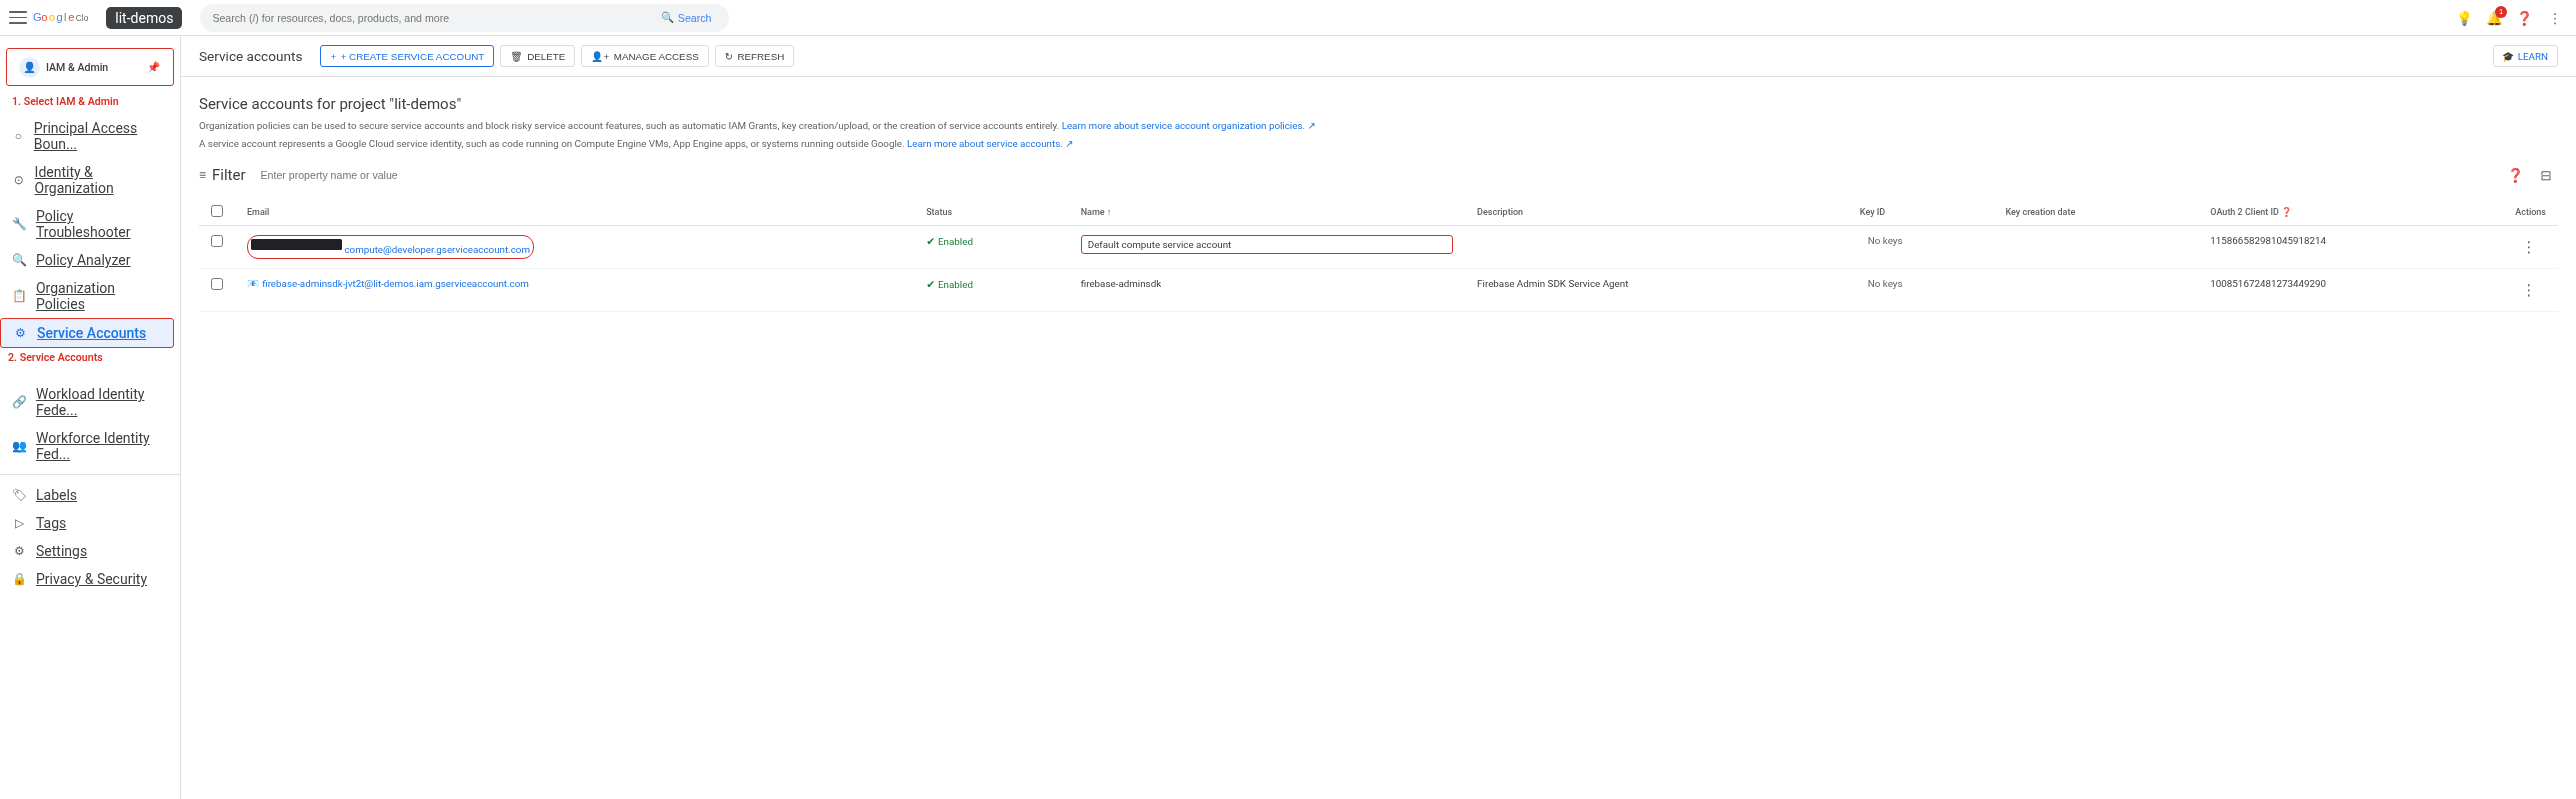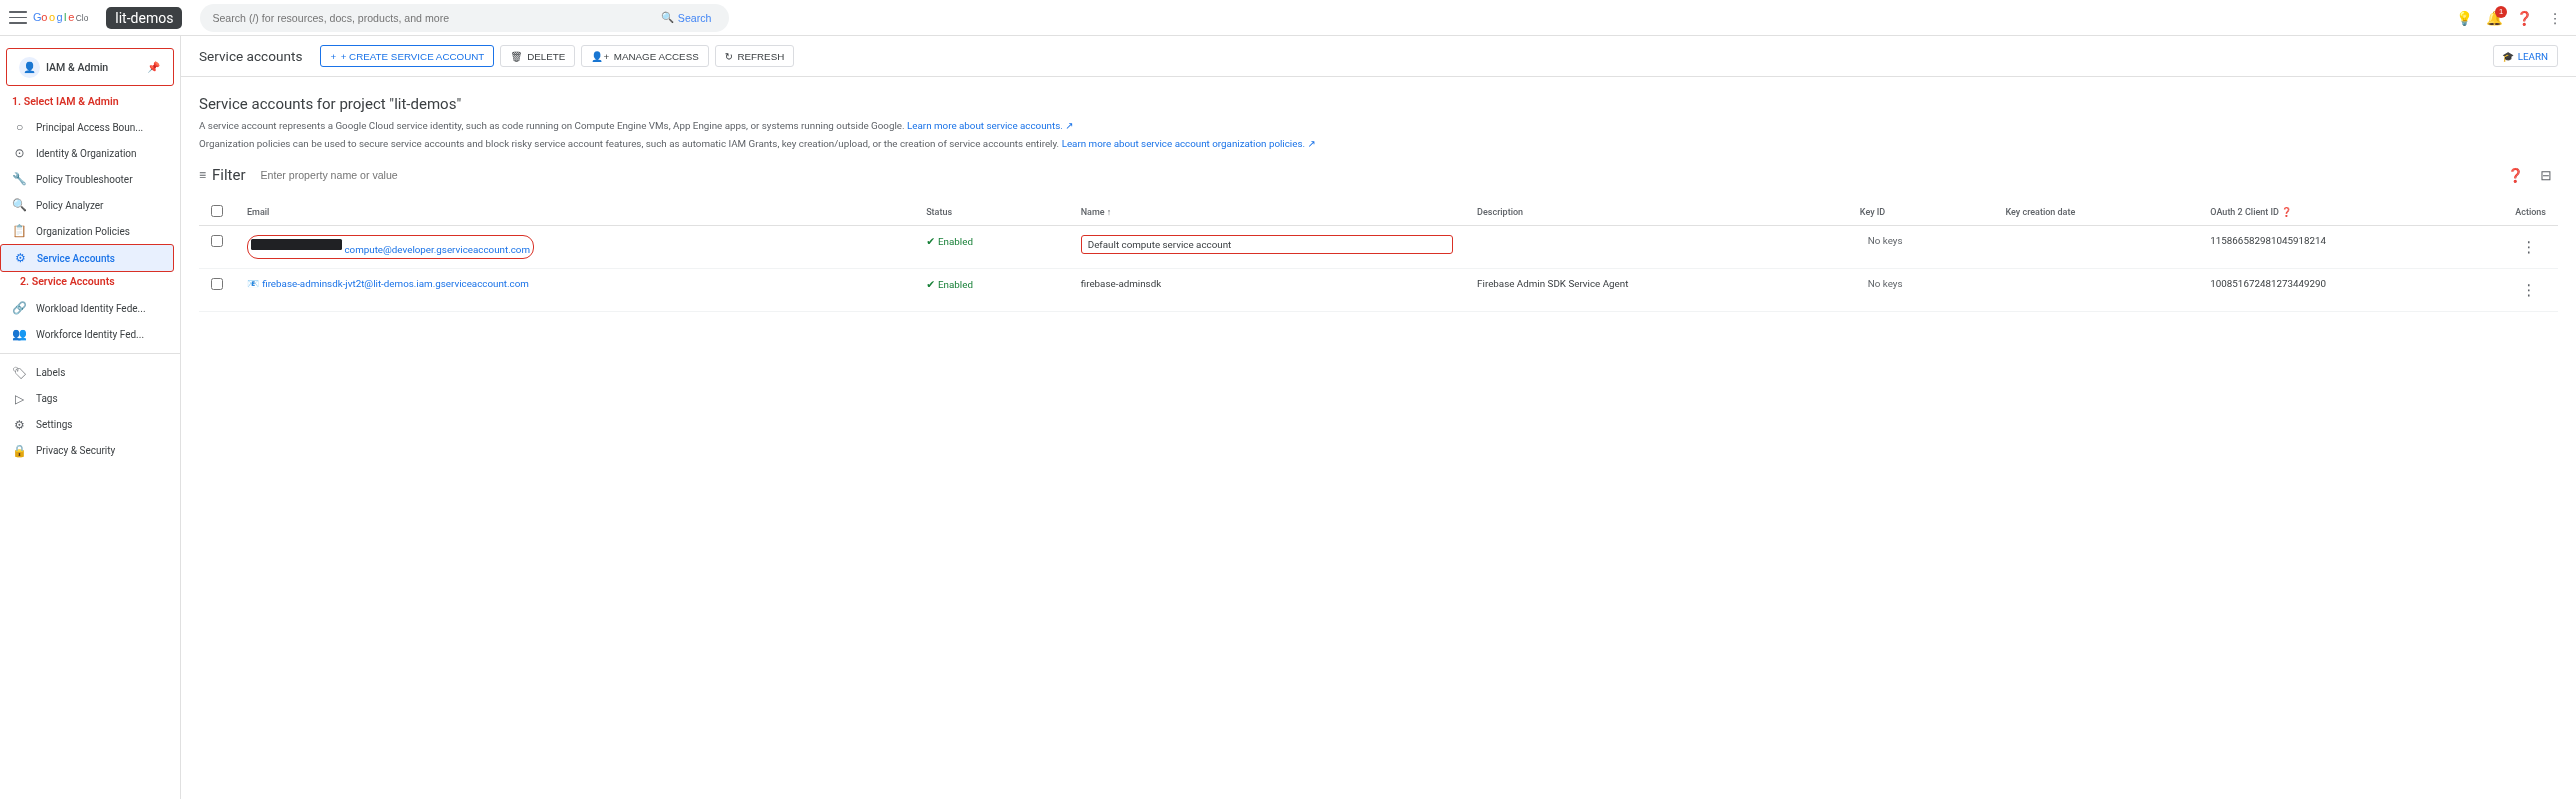--- a/index.html
+++ b/index.html
@@ -33,21 +33,21 @@
 
     
     .layout { display: flex; padding-top: 36px; height: 100vh; }
 
     
     .sidebar { width: 181px; min-width: 181px; border-right: 0.8px solid #e0e0e0; overflow-y: auto; padding-top: 6px; background: #fff; }
     .sidebar-item { display: flex; align-items: center; gap: 9px; padding: 6px 12px; cursor: pointer; color: #3c4043; font-size: 10.6px; border-radius: 0 18px 18px 0; margin-right: 6px; }
     .sidebar-item.active { background: #e8f0fe; color: #1a73e8; font-weight: 500; }
     .sidebar-item.active .sidebar-item-icon { color: #1a73e8; }
     .sidebar-item-icon { font-size: 12px; color: #5f6368; width: 15px; text-align: center; }
-    .sidebar-item-label { font-size: 10px; }
+    .sidebar-item-label { font-size: 14px; text-decoration: underline; }
     .sidebar-divider { height: 0.8px; background: #e0e0e0; margin: 6px 0; }
 
     
     .sidebar-iam-header {
       display: flex; align-items: center; gap: 6px;
       padding: 7.6px 12px;
       border: 1.5px solid #d93025;
       border-radius: 3px;
       margin: 6px;
       background: #fff;
@@ -196,21 +196,21 @@
       <span class="sidebar-item-label">Policy Analyzer</span>
     </div>
     <div class="sidebar-item">
       <span class="sidebar-item-icon">📋</span>
       <span class="sidebar-item-label">Organization Policies</span>
     </div>
     <div class="sidebar-item active sidebar-item-service-accounts">
       <span class="sidebar-item-icon">⚙</span>
       <span class="sidebar-item-label">Service Accounts</span>
     </div>
-    <div class="annotation" style="font-size:10.6px; padding: 3px 20px; margin-bottom: 4px;">2. Service Accounts</div>
+    <div class="annotation" style="font-size:10.6px; padding: 3px 8px; margin-bottom: 13px;">2. Service Accounts</div>
     <div class="sidebar-item">
       <span class="sidebar-item-icon">🔗</span>
       <span class="sidebar-item-label">Workload Identity Fede...</span>
     </div>
     <div class="sidebar-item">
       <span class="sidebar-item-icon">👥</span>
       <span class="sidebar-item-label">Workforce Identity Fed...</span>
     </div>
     <div class="sidebar-divider"></div>
     <div class="sidebar-item">
@@ -253,26 +253,26 @@
       </button>
       <div class="toolbar-learn">
         <span>🎓</span>
         <span>LEARN</span>
       </div>
     </div>
 
     <div class="content-body">
       <h1 class="page-title">Service accounts for project "lit-demos"</h1>
       <p class="page-desc">
+        <span>Organization policies can be used to secure service accounts and block risky service account features, such as automatic IAM Grants, key creation/upload, or the creation of service accounts entirely.</span>
+        <a href="#">Learn more about service account organization policies. ↗</a>
+      </p>
+      <p class="page-desc">
         <span>A service account represents a Google Cloud service identity, such as code running on Compute Engine VMs, App Engine apps, or systems running outside Google.</span>
         <a href="#">Learn more about service accounts. ↗</a>
-      </p>
-      <p class="page-desc">
-        <span>Organization policies can be used to secure service accounts and block risky service account features, such as automatic IAM Grants, key creation/upload, or the creation of service accounts entirely.</span>
-        <a href="#">Learn more about service account organization policies. ↗</a>
       </p>
 
 
       <div class="table-toolbar">
         <span class="filter-icon">≡</span>
         <span style="font-size:15px;color:#3c4043;margin-right:6px;">Filter</span>
         <input type="text" class="filter-input" placeholder="Enter property name or value" style="">
         <div class="table-toolbar-right">
           <button class="topbar-icon-btn">❓</button>
           <button class="topbar-icon-btn">⊟</button>

